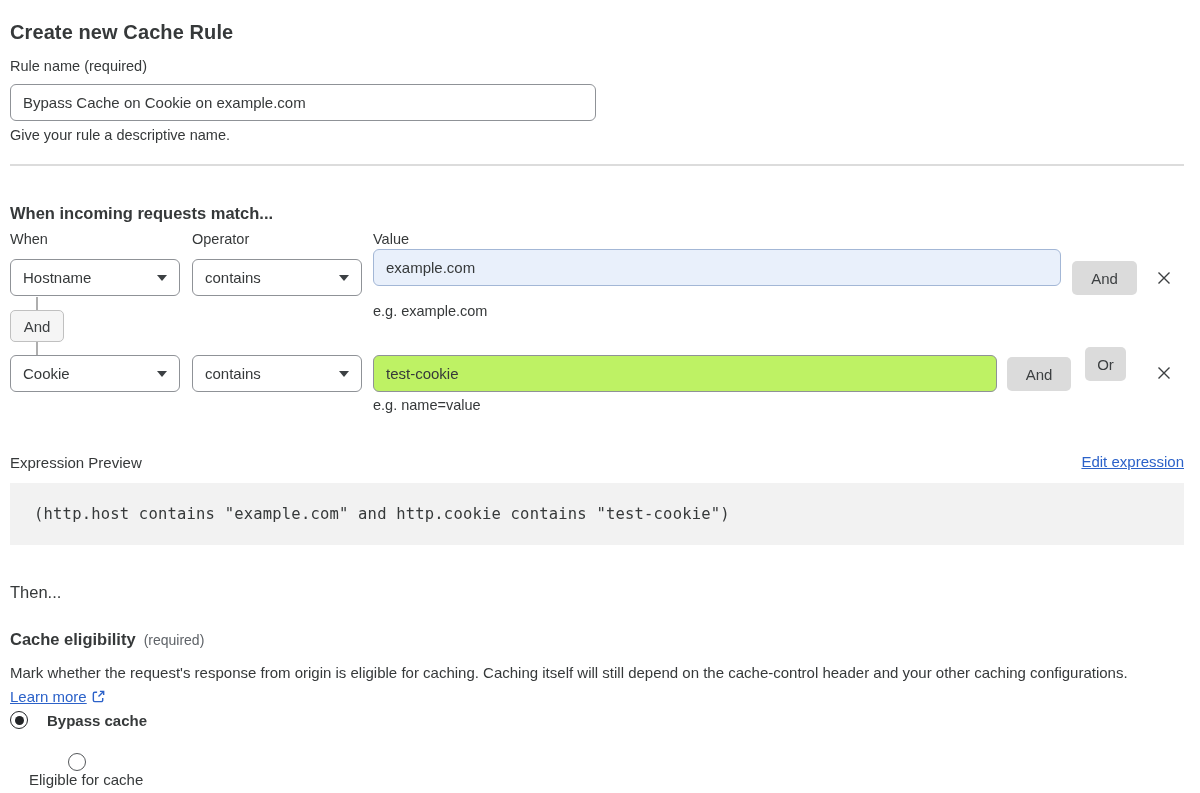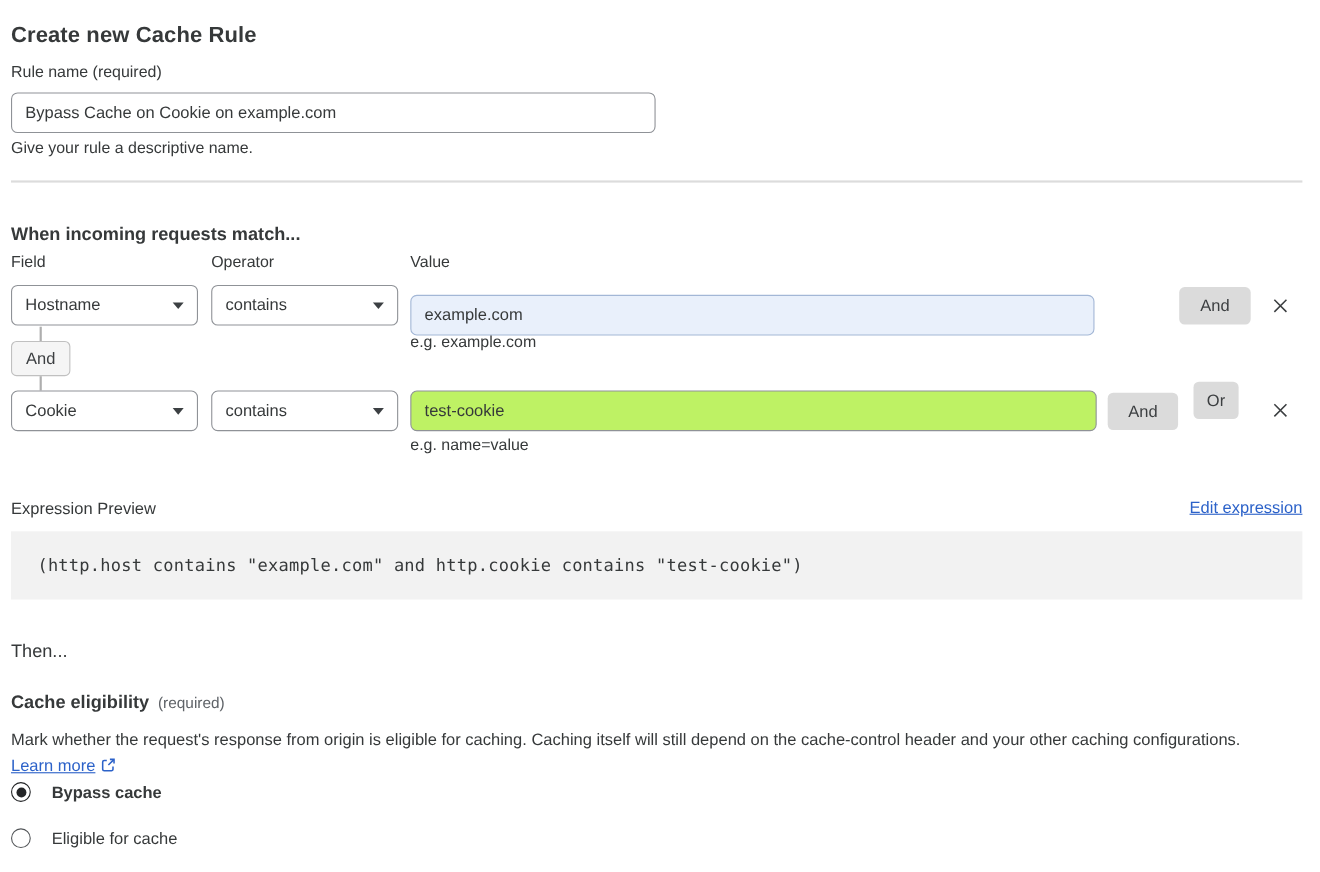--- a/index.html
+++ b/index.html
@@ -27,21 +27,21 @@
     padding:0 12px;font-size:15px;cursor:pointer;}
   .chevron{width:0;height:0;border-left:5px solid transparent;border-right:5px solid transparent;
     border-top:6px solid #3c4043;flex:none;margin-left:8px;}
   .sel-f1{left:10px;top:259px;}
   .sel-o1{left:192px;top:259px;}
   .sel-f2{left:10px;top:355px;}
   .sel-o2{left:192px;top:355px;}
 
   .val-input{height:37px;box-sizing:border-box;padding:0 12px;border:1px solid #8f9297;border-radius:6px;
     font-size:15px;color:#36393a;outline:none;font-family:"Liberation Sans","DejaVu Sans",sans-serif;background:#bef264;}
-  .val1{left:373px;top:268px;width:622px;background:#e9f0fb;border-color:#a3b7d6;}
+  .val1{left:373px;top:249px;width:688px;background:#e9f0fb;border-color:#a3b7d6;}
   .val2{left:373px;top:355px;width:624px;}
 
   .gray-btn{height:34px;border:none;border-radius:5px;background:#dbdbdb;color:#3c3f41;
     font-size:15px;font-family:inherit;cursor:pointer;}
   .and1{left:1072px;top:261px;width:65px;}
   .and2{left:1007px;top:357px;width:64px;}
   .or2{left:1085px;top:347px;width:41px;}
 
   .x-btn{width:32px;height:32px;background:none;border:none;cursor:pointer;display:flex;
     align-items:center;justify-content:center;padding:0;}
@@ -67,21 +67,21 @@
   .code-text{font-family:"DejaVu Sans Mono","Liberation Mono",monospace;font-size:15.5px;color:#36393a;letter-spacing:.2px;}
 
   .then-heading{left:10px;top:569px;font-size:16.5px;font-weight:400;}
   .ce-heading{left:10px;top:613px;font-size:16.5px;font-weight:700;}
   .required-note{font-size:14px;font-weight:400;color:#5f6368;margin-left:8px;}
   .ce-desc{left:10px;top:646px;width:1150px;font-size:15px;line-height:24px;}
   .ext-icon{vertical-align:-2px;margin-left:4px;}
 
   .radio-opt{display:flex;align-items:center;cursor:pointer;}
   .radio-opt1{left:10px;top:711px;}
-  .radio-opt2{left:10px;top:753px;}
+  .radio-opt2{left:10px;top:753px;flex-direction:column;}
   .radio-circle{width:18px;height:18px;box-sizing:border-box;border:1.5px solid #54575a;border-radius:50%;
     flex:none;display:flex;align-items:center;justify-content:center;background:#fff;}
   .radio-label{margin-left:19px;font-size:15px;}
   .radio-opt.selected .radio-circle{border-color:#232527;}
   .radio-opt.selected .radio-circle::after{content:"";width:9px;height:9px;border-radius:50%;background:#232527;}
   .radio-opt.selected .radio-label{font-weight:700;}
 </style>
 </head>
 <body>
 
@@ -90,21 +90,21 @@
   <h1 class="abs title">Create new Cache Rule</h1>
 
   <label class="abs rn-label">Rule name (required)</label>
   <input class="abs rn-input" type="text" value="Bypass Cache on Cookie on example.com" style="">
   <div class="abs rn-help">Give your rule a descriptive name.</div>
 
   <div class="abs divider"></div>
 
   <h2 class="abs match-heading">When incoming requests match...</h2>
 
-  <div class="abs col-label col-field">Field</div>
+  <div class="abs col-label col-field">When</div>
   <div class="abs col-label col-operator">Operator</div>
   <div class="abs col-label col-value">Value</div>
 
   <div class="abs select sel-f1">
     <span>Hostname</span>
     <span class="chevron"></span>
   </div>
   <div class="abs select sel-o1">
     <span>contains</span>
     <span class="chevron"></span>

